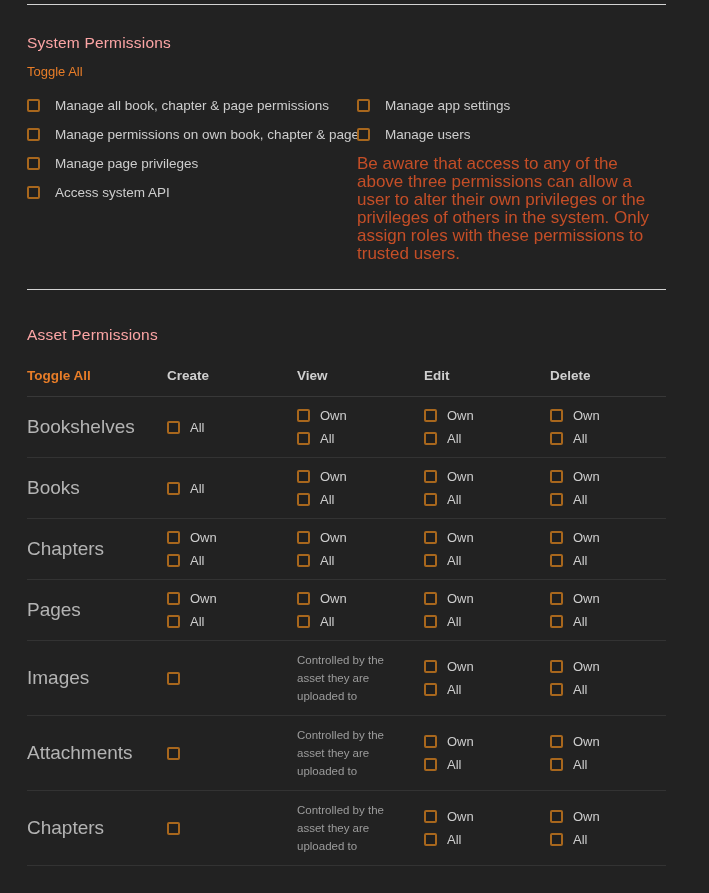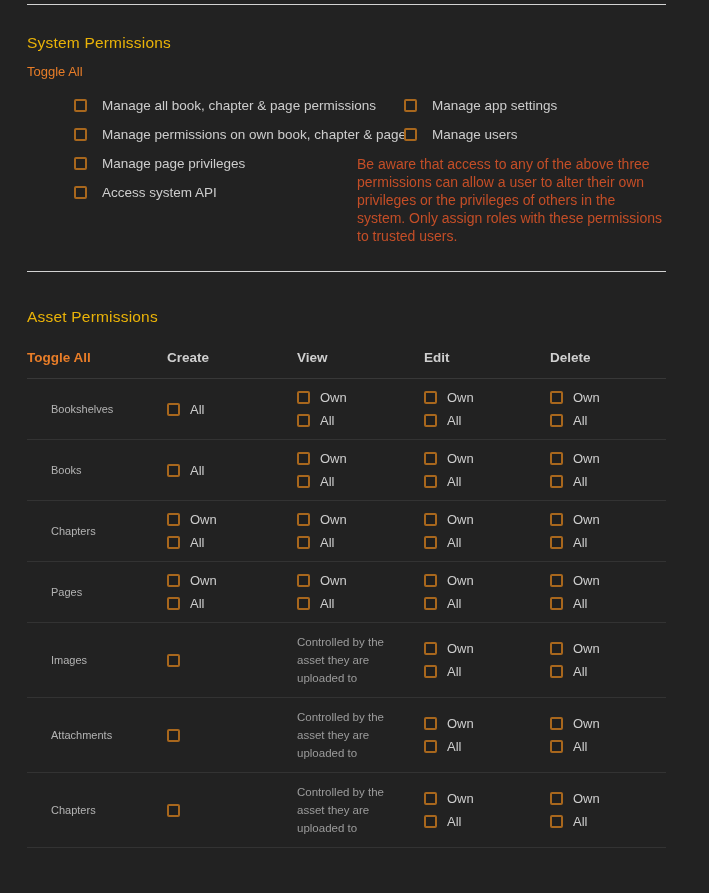--- a/index.html
+++ b/index.html
@@ -16,21 +16,21 @@
     border: none;
     border-top: 1.5px solid #d2d2d2;
     margin: 0;
   }
   hr.top { margin-top: 4px; }
   hr.mid { margin-top: 26px; }
 
   h2.section-title {
     font-size: 15.5px;
     font-weight: 400;
-    color: #eab308;
+    color: #fca5a5;
     letter-spacing: 0.2px;
   }
   .system h2.section-title { margin-top: 29px; }
   .asset  h2.section-title { margin-top: 36px; }
 
   .toggle-link {
     display: inline-block;
     margin-top: 12px;
     font-size: 13px;
     color: #e87d28;
@@ -43,39 +43,39 @@
     margin-top: 17px;
   }
   .sys-col-left { width: 330px; flex: none; }
   .sys-col-right { flex: 1; }
 
   .opt {
     display: flex;
     align-items: center;
     cursor: pointer;
   }
-  .sys-col-left .opt, .sys-col-right .sys-opts .opt { margin-bottom: 13px; height: 16px; margin-left: 47px; }
+  .sys-col-left .opt, .sys-col-right .sys-opts .opt { margin-bottom: 13px; height: 16px; }
   .cb {
     width: 13px; height: 13px;
     flex: none;
     border: 2px solid #a8671d;
     border-radius: 2px;
     background: #1f1f1f;
     display: inline-block;
   }
   .sys-grid .opt .opt-label { margin-left: 15px; }
   .opt-label {
     font-size: 13.5px;
     color: #cdcdcd;
     white-space: nowrap;
   }
 
   .warning {
     margin-top: 8px;
-    font-size: 14px;
+    font-size: 17px;
     line-height: 18px;
     color: #c44e27;
     max-width: 322px;
   }
 
   .asset-desc {
     margin-top: 10px;
     font-size: 14.5px;
     line-height: 23px;
     color: #c6c6c6;
@@ -98,23 +98,22 @@
 
   .perm-row {
     display: grid;
     grid-template-columns: 140px 130px 127px 126px 1fr;
     align-items: center;
     border-bottom: 1px solid rgba(255,255,255,0.08);
     padding: 10px 0;
     min-height: 60px;
   }
   .row-label {
-    font-size: 11px;
+    font-size: 19px;
     color: #b4b4b4;
-    margin-left: 24px;
   }
   .opt-stack {
     display: flex;
     flex-direction: column;
     justify-content: center;
     gap: 6px;
   }
   .opt-stack .opt { height: 17px; }
   .perm-row .opt .opt-label { margin-left: 10px; font-size: 13px; }
   .controlled {

